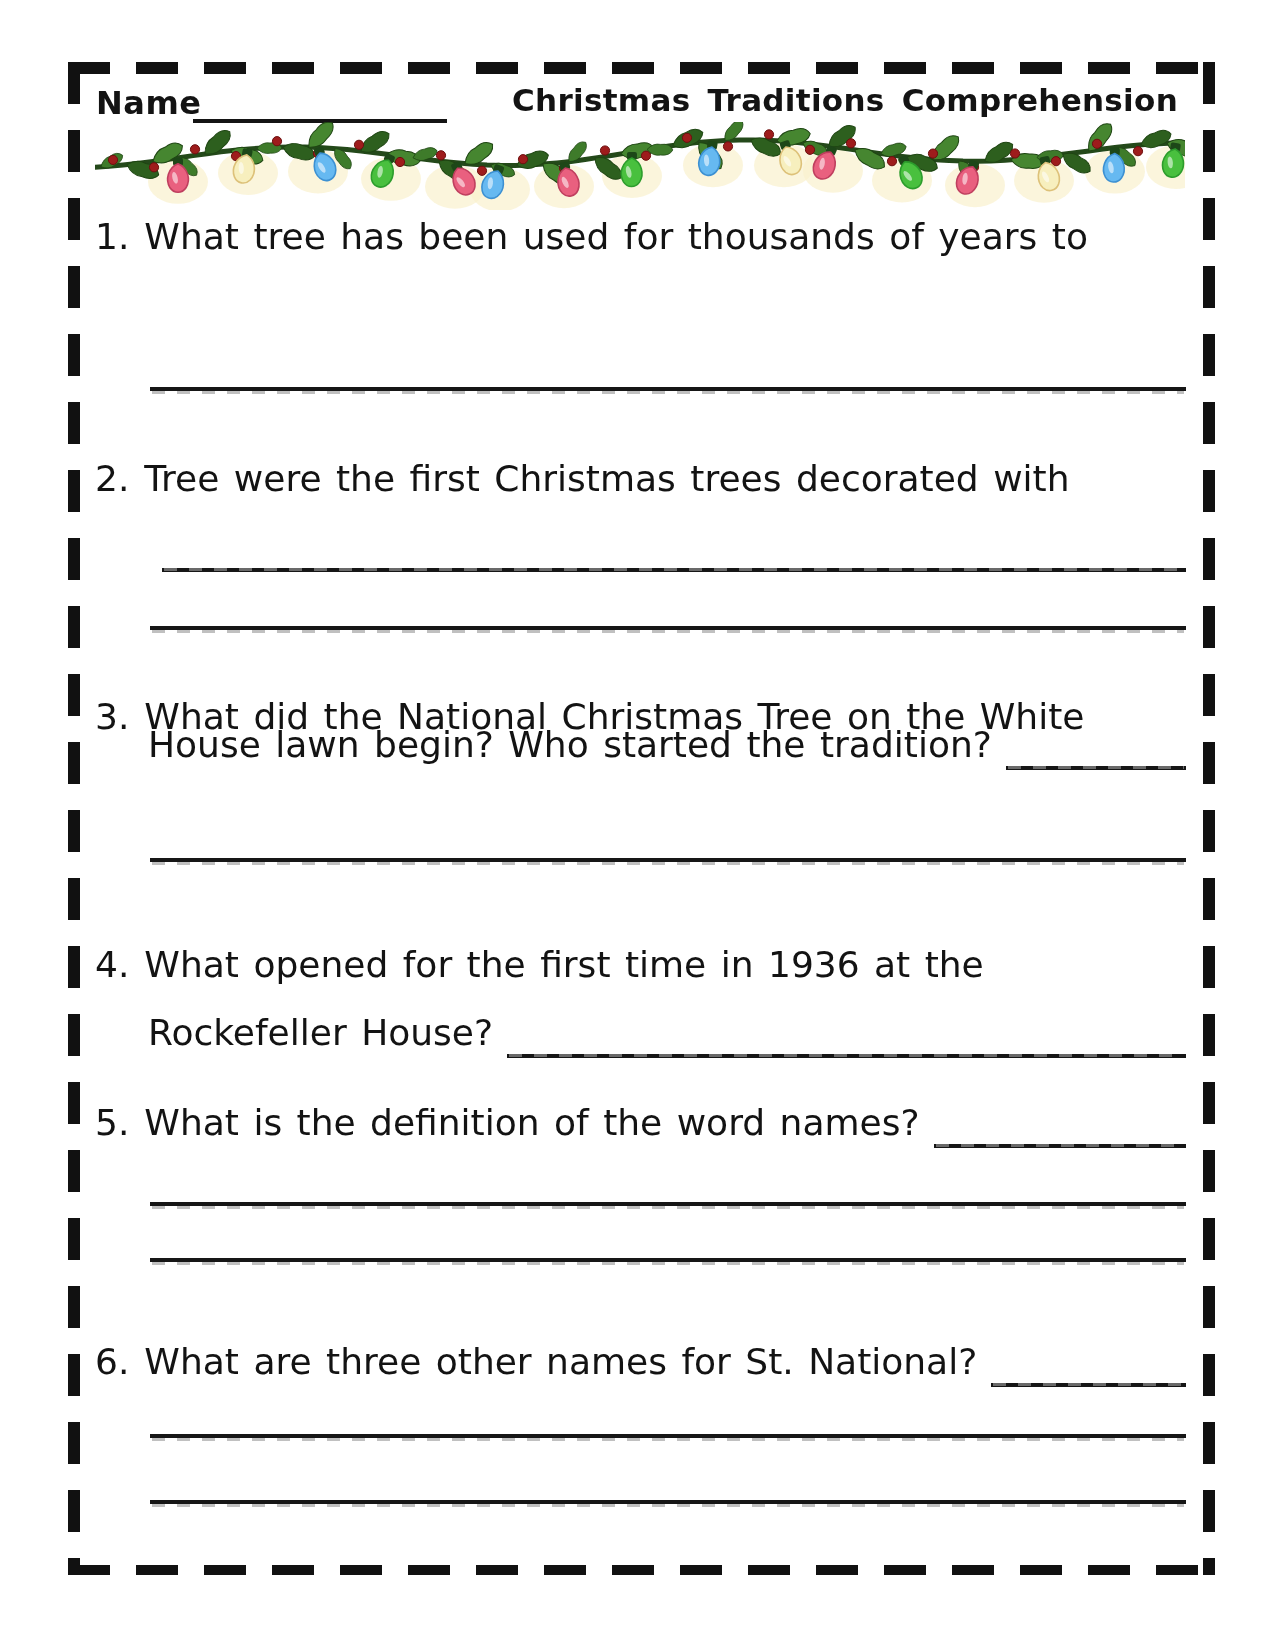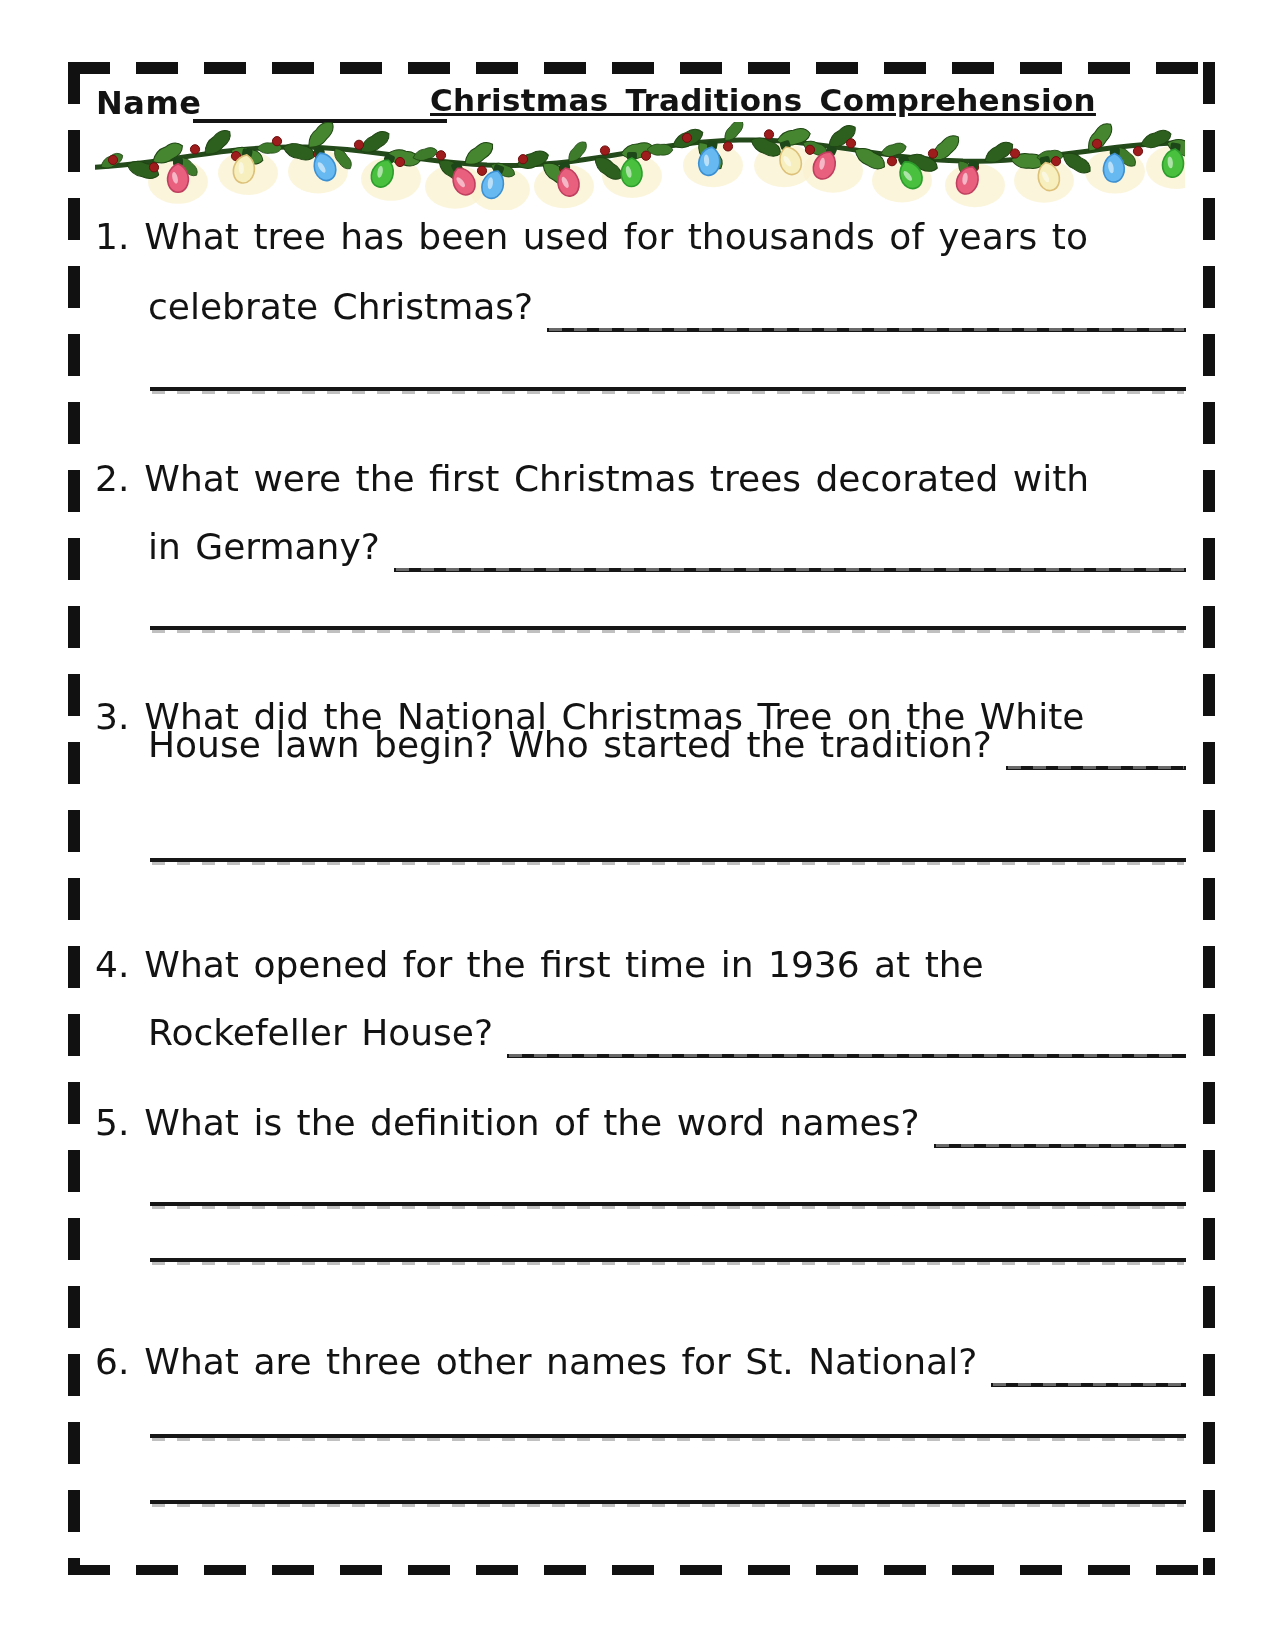--- a/index.html
+++ b/index.html
@@ -29,22 +29,22 @@
   
   .name-label{
     position:absolute;left:96px;top:84px;
     font-size:32px;font-weight:bold;letter-spacing:.5px;
   }
   .name-line{
     position:absolute;left:193px;top:119px;width:254px;height:4px;background:#141414;
   }
   .title{
     position:absolute;left:430px;top:82px;width:748px;
-    font-size:31px;font-weight:bold;letter-spacing:.3px;
-    word-spacing:6px;white-space:nowrap;text-decoration:underline;
+    font-size:31px;font-weight:bold;text-align:right;letter-spacing:.3px;
+    word-spacing:6px;white-space:nowrap;
   }
 
   
   .garland{position:absolute;left:95px;top:122px;width:1090px;height:88px;}
 
   
   .qrow{
     position:absolute;left:95px;width:1091px;height:50px;
     font-size:36px;line-height:50px;display:flex;align-items:flex-start;
     word-spacing:3px;white-space:nowrap;
@@ -249,32 +249,27 @@
         <rect x="-5" y="0" width="10" height="8" rx="2" fill="#1d4718"></rect>
         <path d="M0,6 C-10,10 -13,22 -8,30 C-4,36 4,36 8,30 C13,22 10,10 0,6 Z" fill="#49c03e" stroke="#2c9c2c" stroke-width="1.6"></path>
         <ellipse cx="-3" cy="20" rx="2.6" ry="6" fill="#ffffff" opacity="0.55" transform="rotate(-14 -3 20)"></ellipse>
       </g>
     </svg>
 
   <div class="qrow" style="top:212px">
     <span class="qnum">1.</span>
     <span class="qtext">What tree has been used for thousands of years to</span>
   </div>
-  <div class="qrow cont" style="top:282px">
-    <span class="qtext">celebrate Christmas?</span>
-    <span class="fill-line"></span>
-  </div>
   <div class="ans-line" style="top:387px"></div>
 
   <div class="qrow" style="top:454px">
     <span class="qnum">2.</span>
-    <span class="qtext">What were the first Christmas trees decorated with</span>
+    <span class="qtext">Tree were the first Christmas trees decorated with</span>
   </div>
   <div class="qrow cont" style="top:522px">
-    <span class="qtext">in Germany?</span>
     <span class="fill-line"></span>
   </div>
   <div class="ans-line" style="top:626px"></div>
 
   <div class="qrow" style="top:692px">
     <span class="qnum">3.</span>
     <span class="qtext">What did the National Christmas Tree on the White</span>
   </div>
   <div class="qrow cont" style="top:720px">
     <span class="qtext">House lawn begin? Who started the tradition?</span>

